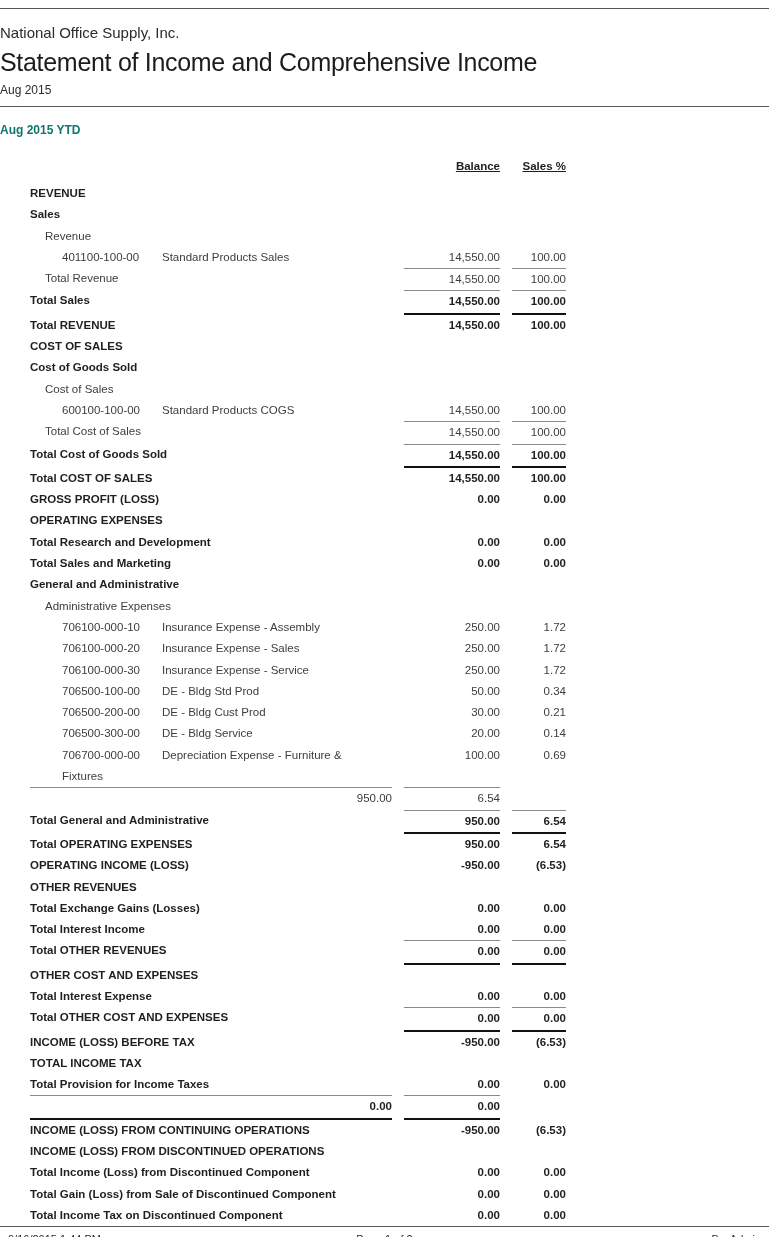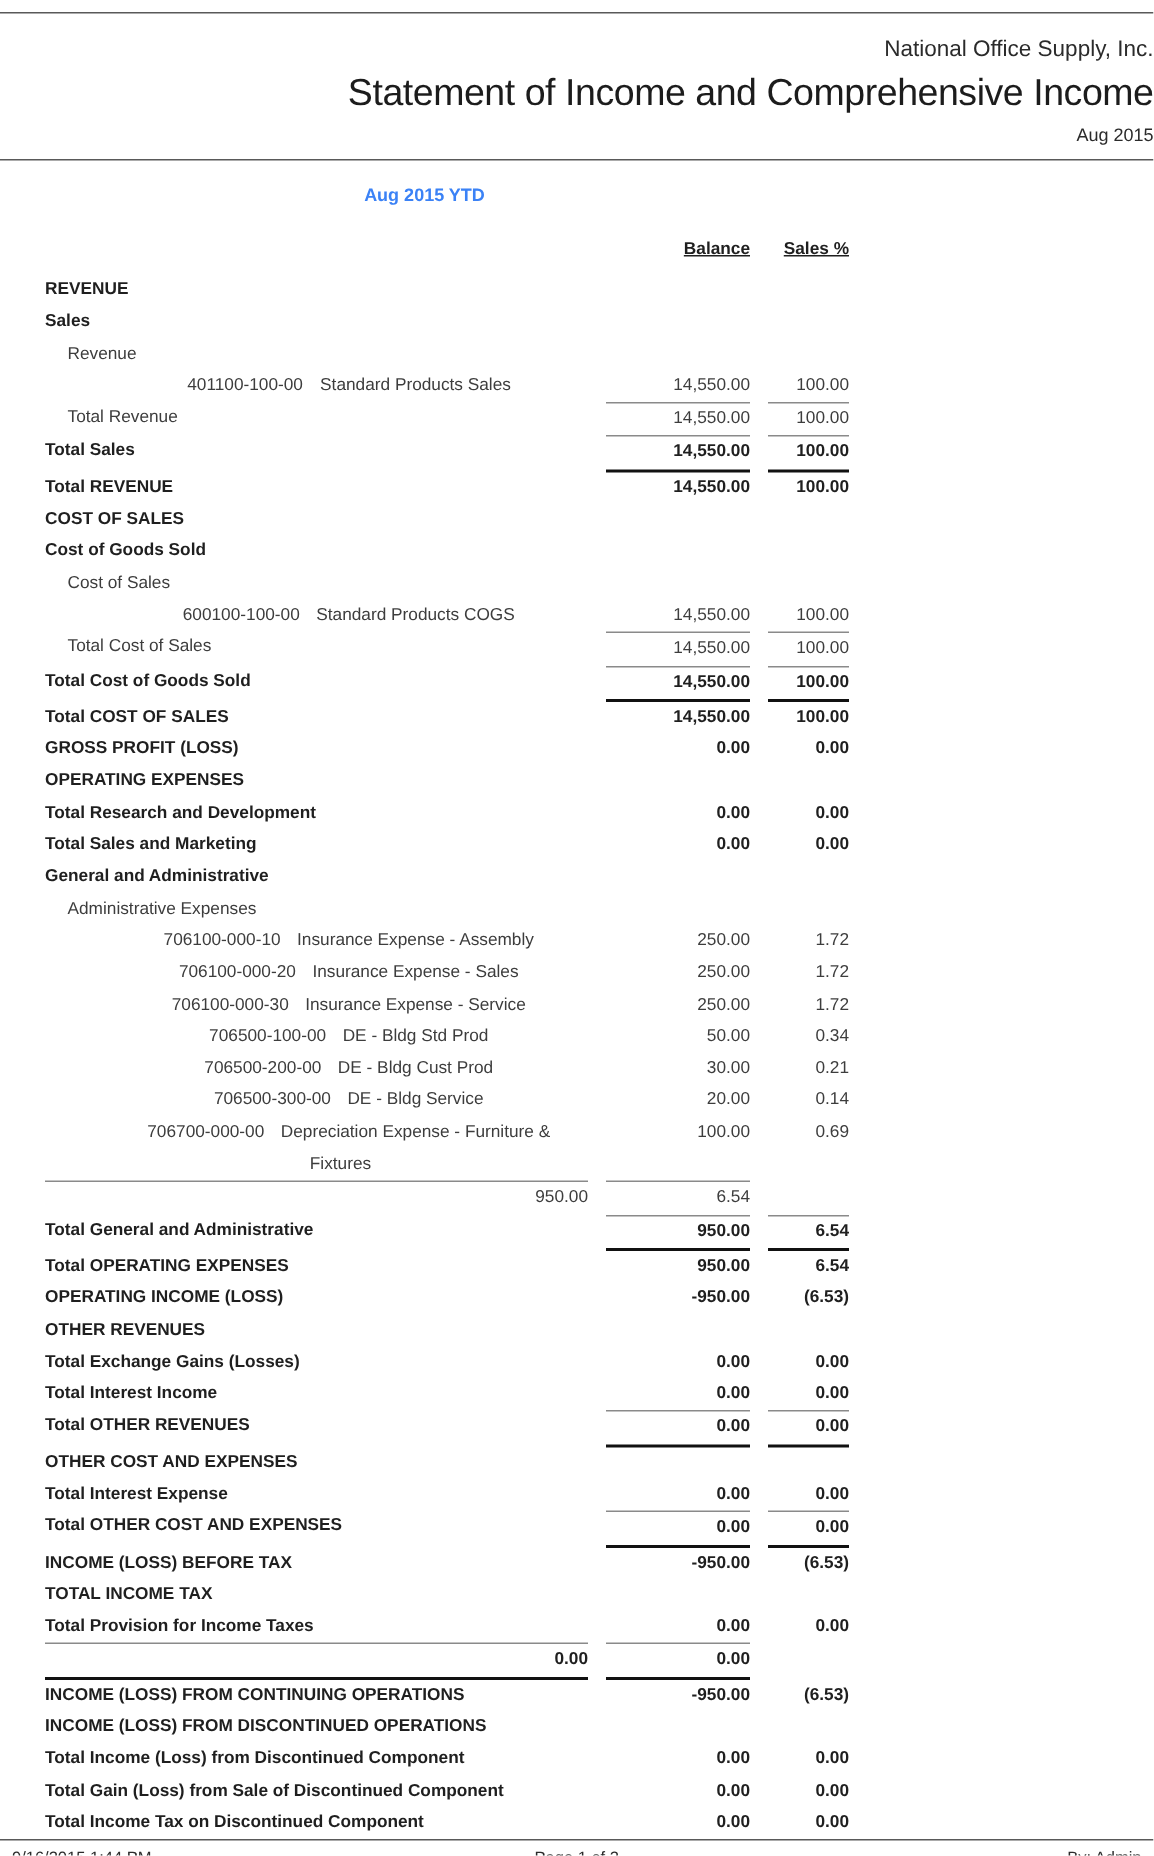--- a/index.html
+++ b/index.html
@@ -8,49 +8,49 @@
     width:769px; height:1237px;
     font-family:"Liberation Sans", sans-serif;
     color:#3d3d3d;
     position:relative; overflow:hidden;
   }
   .page { display:flex; flex-direction:column; height:100%; }
 
   .rule { border-top:1px solid #595959; height:0; }
   .top-rule { margin-top:8px; }
 
-  .report-header { text-align:right; }
+  .report-header { text-align:left; }
   .company { font-size:15px; line-height:18px; margin-top:15px; color:#2b2b2b; }
   .title   { font-size:25px; line-height:34px; margin-top:3px; color:#1c1c1c; letter-spacing:-0.3px; }
   .period  { font-size:12px; line-height:17px; margin-top:3px; margin-bottom:7px; color:#2b2b2b; }
 
   
   .row {
     display:grid;
     grid-template-columns:1fr 96px 54px;
     column-gap:12px;
     padding:0 203px 0 30px;
     font-size:11.5px;
     line-height:21.3px;
   }
   .group-header {
-    text-align:center;
+    text-align:left;
     padding-right:203px;
     font-size:12px; line-height:14px;
-    font-weight:bold; color:#3b82f6;
+    font-weight:bold; color:#0f766e;
     margin-top:16px;
   }
   .col-headers { margin-top:21px; line-height:16px; font-size:11.5px;padding-left:12px; }
   .col-headers .num span { font-weight:bold; color:#1f1f1f; text-decoration:underline; }
 
   #rows { margin-top:9px; }
 
   .desc { white-space:pre-line; }
   .indent1 .desc { padding-left:15px; }
-  .indent2 .desc { padding-left:32px;text-align:center; }
+  .indent2 .desc { padding-left:32px; }
   .acct { display:inline-block; width:100px; }
 
   .num { text-align:right; }
   .bold { font-weight:bold; color:#1f1f1f; }
 
   .num.rule-top  { border-top:1px solid #8a8a8a; }
   .num.rule-both { border-top:1px solid #8a8a8a; border-bottom:2px solid #111111; }
 
   .footer { margin-top:auto; padding-bottom:7px; }
   .footer-text {

